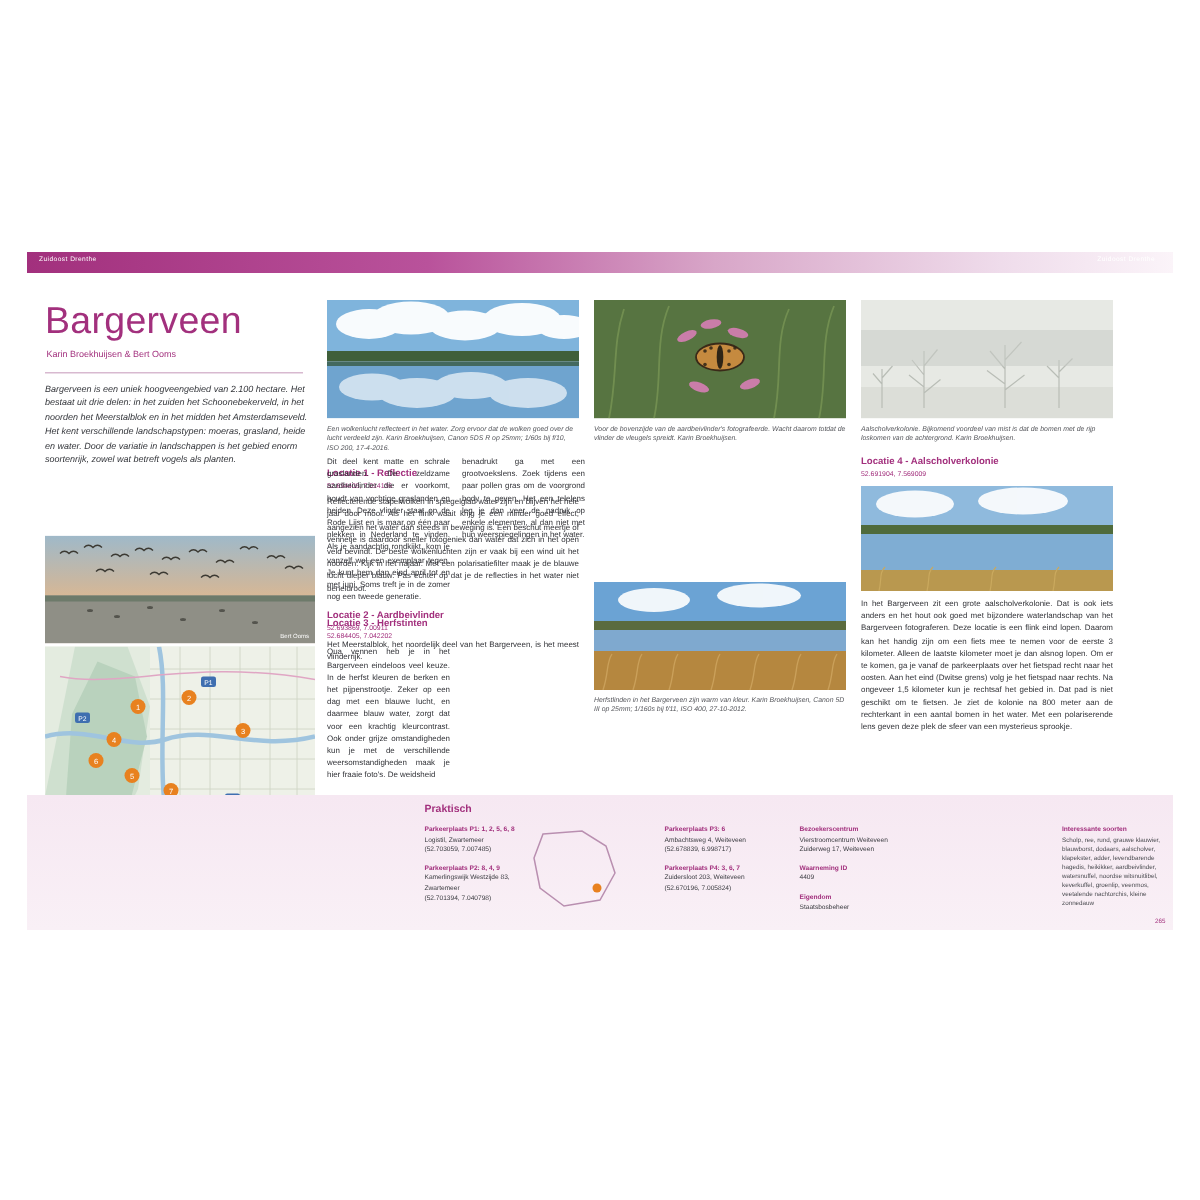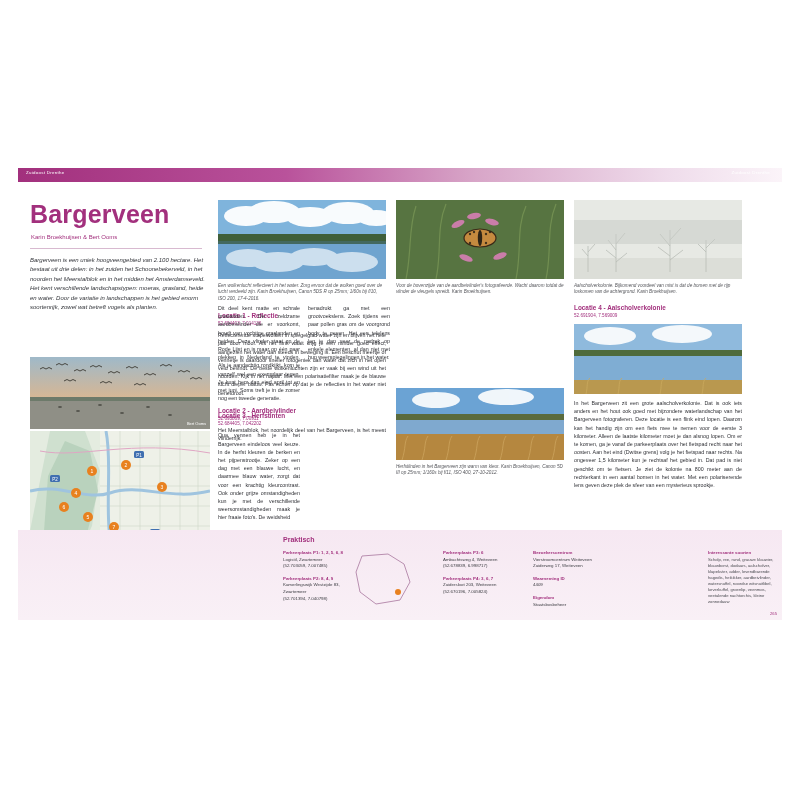--- a/index.html
+++ b/index.html
@@ -5,21 +5,21 @@
   html,body{margin:0;padding:0;background:#ffffff;}
   body{width:800px;height:800px;font-family:"Liberation Sans",sans-serif;color:#2b2b2b;overflow:hidden;}
   .page{position:absolute;left:18px;top:168px;width:764px;height:452px;background:#ffffff;overflow:hidden;}
   .topbar{position:absolute;left:0;top:0;width:100%;height:14px;background:linear-gradient(90deg,#a2307d 0%,#b9529b 35%,#d8a6c8 60%,#efdceb 85%,#fbf4f9 100%);}
   .topbar .crumb{position:absolute;top:2px;font-size:4.4px;color:#ffffff;letter-spacing:.3px;}
   .crumb-l{left:8px;}
   .crumb-r{right:12px;color:#9c2f78;}
   .sheet{position:absolute;left:0;top:14px;width:100%;height:438px;background:#ffffff;}
 
   
-  .title{position:absolute;left:12px;top:18px;font-size:25px;color:#a2307d;font-weight:700;letter-spacing:.2px;}
+  .title{position:absolute;left:12px;top:18px;font-size:25px;color:#a2307d;font-weight:400;letter-spacing:.2px;}
   .authors{position:absolute;left:13px;top:52px;font-size:6px;color:#a2307d;}
   .rule{position:absolute;left:12px;top:66px;width:172px;height:1px;background:#d8b9d0;}
   .intro{position:absolute;left:12px;top:74px;width:178px;font-size:6px;line-height:9.4px;color:#33353a;font-style:italic;}
 
   .photo-birds{position:absolute;left:12px;top:175px;width:180px;height:72px;overflow:hidden;border:0;}
   .credit-birds{position:absolute;right:4px;bottom:3px;font-size:4px;color:#ffffff;}
 
   .map{position:absolute;left:12px;top:249px;width:180px;height:145px;overflow:hidden;background:#e8eee4;}
 
   

